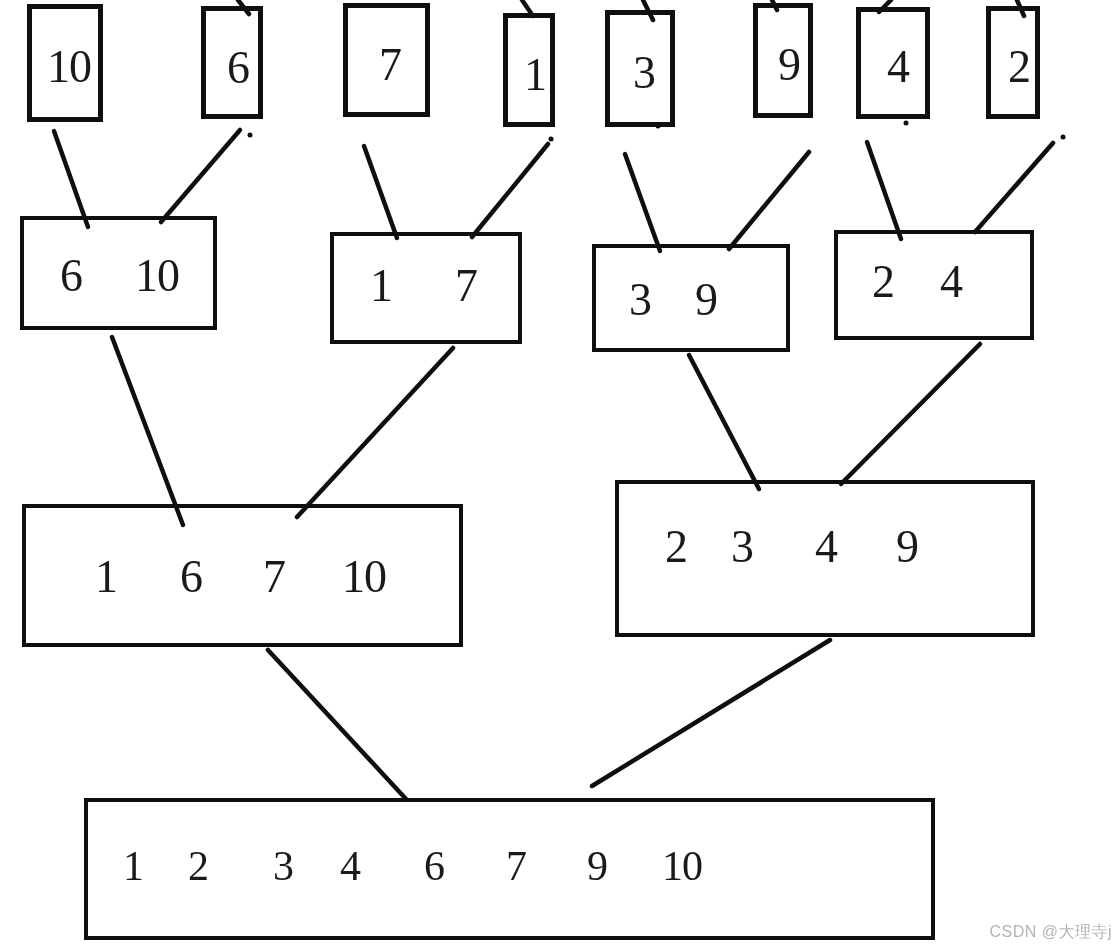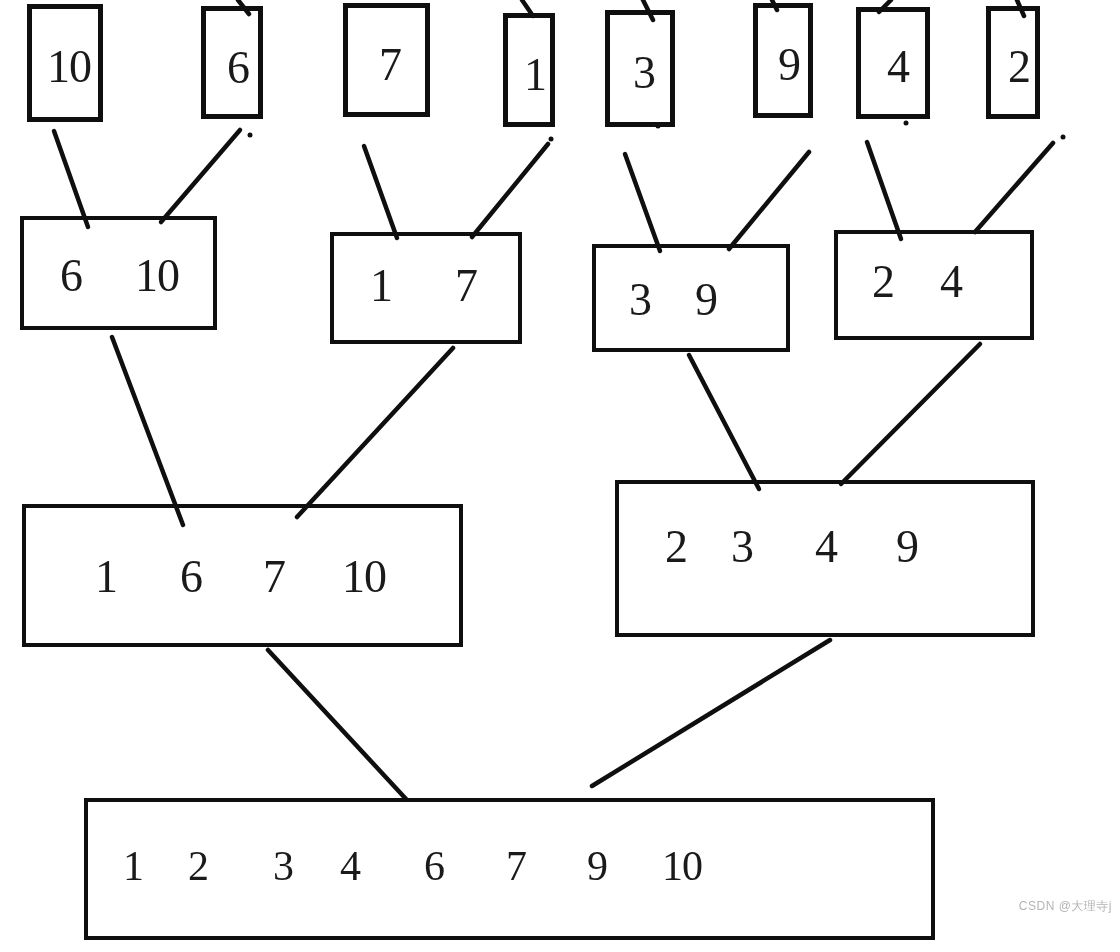--- a/index.html
+++ b/index.html
@@ -13,23 +13,23 @@
     border:5px solid #0f0f0f; background:transparent;
   }
   .box.b4 { border-width:4px; }
   .num {
     position:absolute; transform:translate(-50%,-50%);
     font-size:46px; color:#1a1a1a; line-height:1; white-space:nowrap;
     letter-spacing:-1px;
   }
   .num.small { font-size:42px; }
   .watermark {
-    position:absolute; right:8px; top:898px;
+    position:absolute; right:8px; top:922px;
     font-family:"Liberation Sans", sans-serif;
-    font-size:12px; color:#b4b4b4; letter-spacing:0.5px;
+    font-size:16px; color:#b4b4b4; letter-spacing:0.5px;
   }
 </style>
 </head>
 <body>
 
 <div class="canvas">
 
   <svg class="lines-layer" width="1120" height="952" viewBox="0 0 1120 952">
 
     <line x1="54" y1="131" x2="88" y2="227" stroke="#0f0f0f" stroke-width="4.5" stroke-linecap="round"></line>

